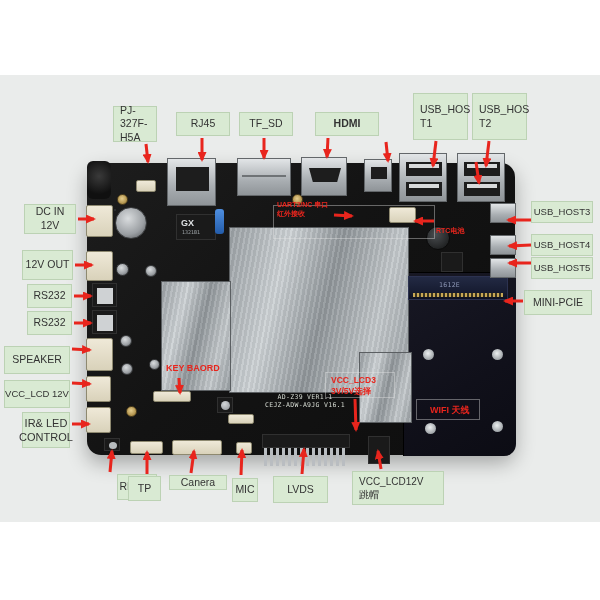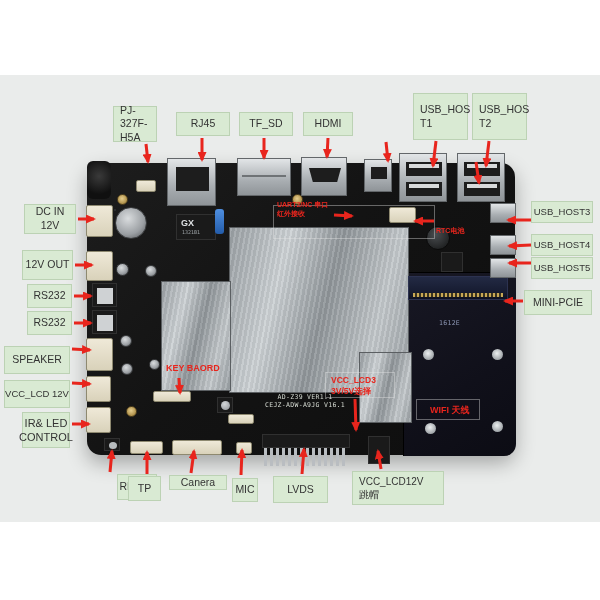--- a/index.html
+++ b/index.html
@@ -49,21 +49,21 @@
 
   <div id="board">
     <div id="subboard"></div>
 
     <div class="shield" style="left:142px;top:64px;width:180px;height:166px;"></div>
     <div class="shield" style="left:74px;top:118px;width:70px;height:110px;"></div>
     <div class="shield" style="left:272px;top:189px;width:53px;height:71px;"></div>
 
     <div style="position:absolute;left:321px;top:113px;width:100px;height:24px;background:linear-gradient(180deg,#232a44,#161b30 70%,#0e1120);border:1px solid #2c3250;box-sizing:border-box;">
       <div style="position:absolute;left:4px;bottom:2px;right:4px;height:4px;background:repeating-linear-gradient(90deg,#c8a855 0 2px,#3a3420 2px 4px);"></div>
-      <div class="silk" style="left:30px;top:4px;color:#8d97b5;margin-top:38px;">1612E</div>
+      <div class="silk" style="left:30px;top:4px;color:#8d97b5;">1612E</div>
     </div>
     <div class="screw" style="left:336px;top:186px;width:11px;height:11px;"></div>
     <div class="screw" style="left:405px;top:186px;width:11px;height:11px;"></div>
     <div class="screw" style="left:338px;top:260px;width:11px;height:11px;"></div>
     <div class="screw" style="left:405px;top:258px;width:11px;height:11px;"></div>
 
     <div class="cap" style="left:28px;top:44px;width:32px;height:32px;"></div>
     <div class="blackc" style="left:89px;top:51px;width:40px;height:26px;">
       <span style="position:absolute;left:4px;top:3px;color:#dfe2e4;font:bold 9px 'Liberation Sans',sans-serif;">GX</span>
       <span style="position:absolute;left:5px;top:14px;color:#9aa0a4;font:5px 'DejaVu Sans Mono',monospace;">1321B1</span>
@@ -158,21 +158,21 @@
 红外接收</div>
   <div class="ann" style="left:436px;top:226px;font-size:7px;">RTC电池</div>
   <div class="ann" style="left:331px;top:375px;font-size:8.5px;line-height:1.3;">VCC_LCD3
 3V/5V选择</div>
   <div class="ann" style="left:430px;top:404px;font-size:9px;">WIFI 天线</div>
 
   <div class="lbl la" style="left:113px;top:106px;width:44px;height:36px;">PJ-327F-
 H5A</div>
   <div class="lbl" style="left:176px;top:112px;width:54px;height:24px;">RJ45</div>
   <div class="lbl" style="left:239px;top:112px;width:54px;height:24px;">TF_SD</div>
-  <div class="lbl" style="left:303px;top:112px;width:50px;height:24px;">HDMI</div>
+  <div class="lbl" style="left:315px;top:112px;width:64px;height:24px;font-weight:bold;">HDMI</div>
   <div class="lbl la" style="left:413px;top:93px;width:55px;height:47px;">USB_HOS
 T1</div>
   <div class="lbl la" style="left:472px;top:93px;width:55px;height:47px;">USB_HOS
 T2</div>
 
   <div class="lbl" style="left:24px;top:204px;width:52px;height:30px;">DC IN 12V</div>
   <div class="lbl" style="left:22px;top:250px;width:51px;height:30px;">12V OUT</div>
   <div class="lbl" style="left:27px;top:284px;width:45px;height:24px;">RS232</div>
   <div class="lbl" style="left:27px;top:311px;width:45px;height:24px;">RS232</div>
   <div class="lbl" style="left:4px;top:346px;width:66px;height:28px;">SPEAKER</div>

